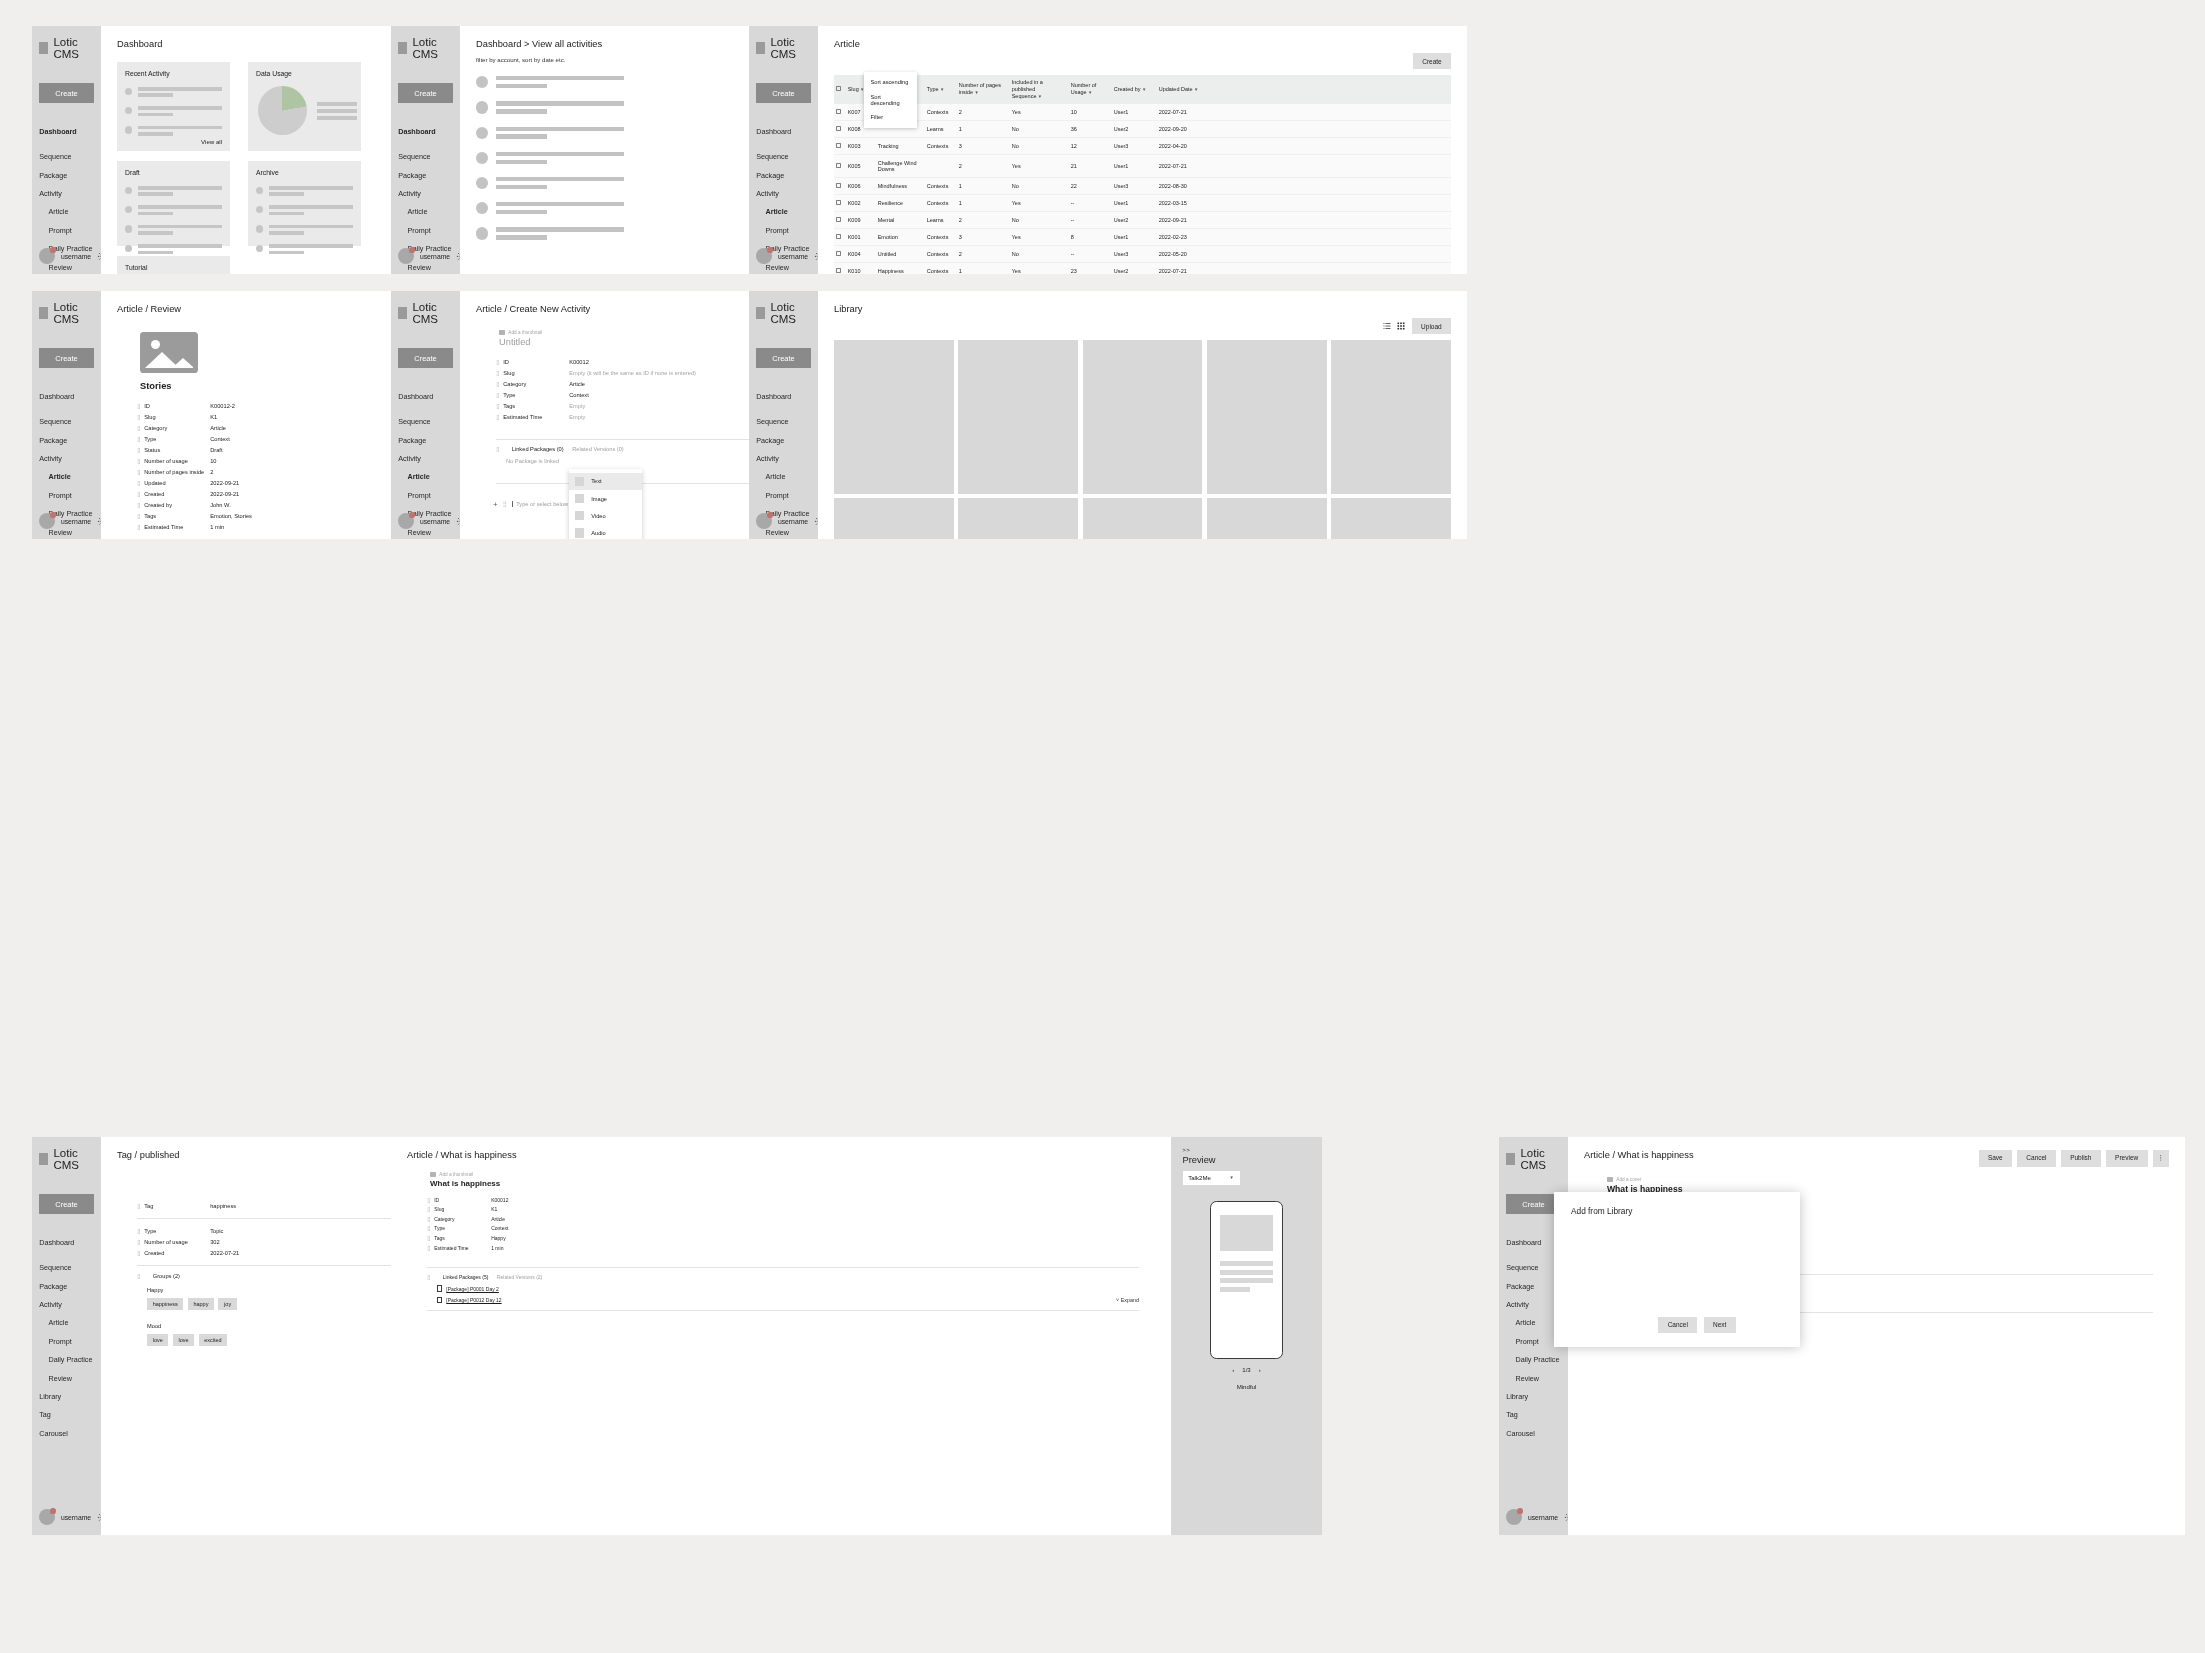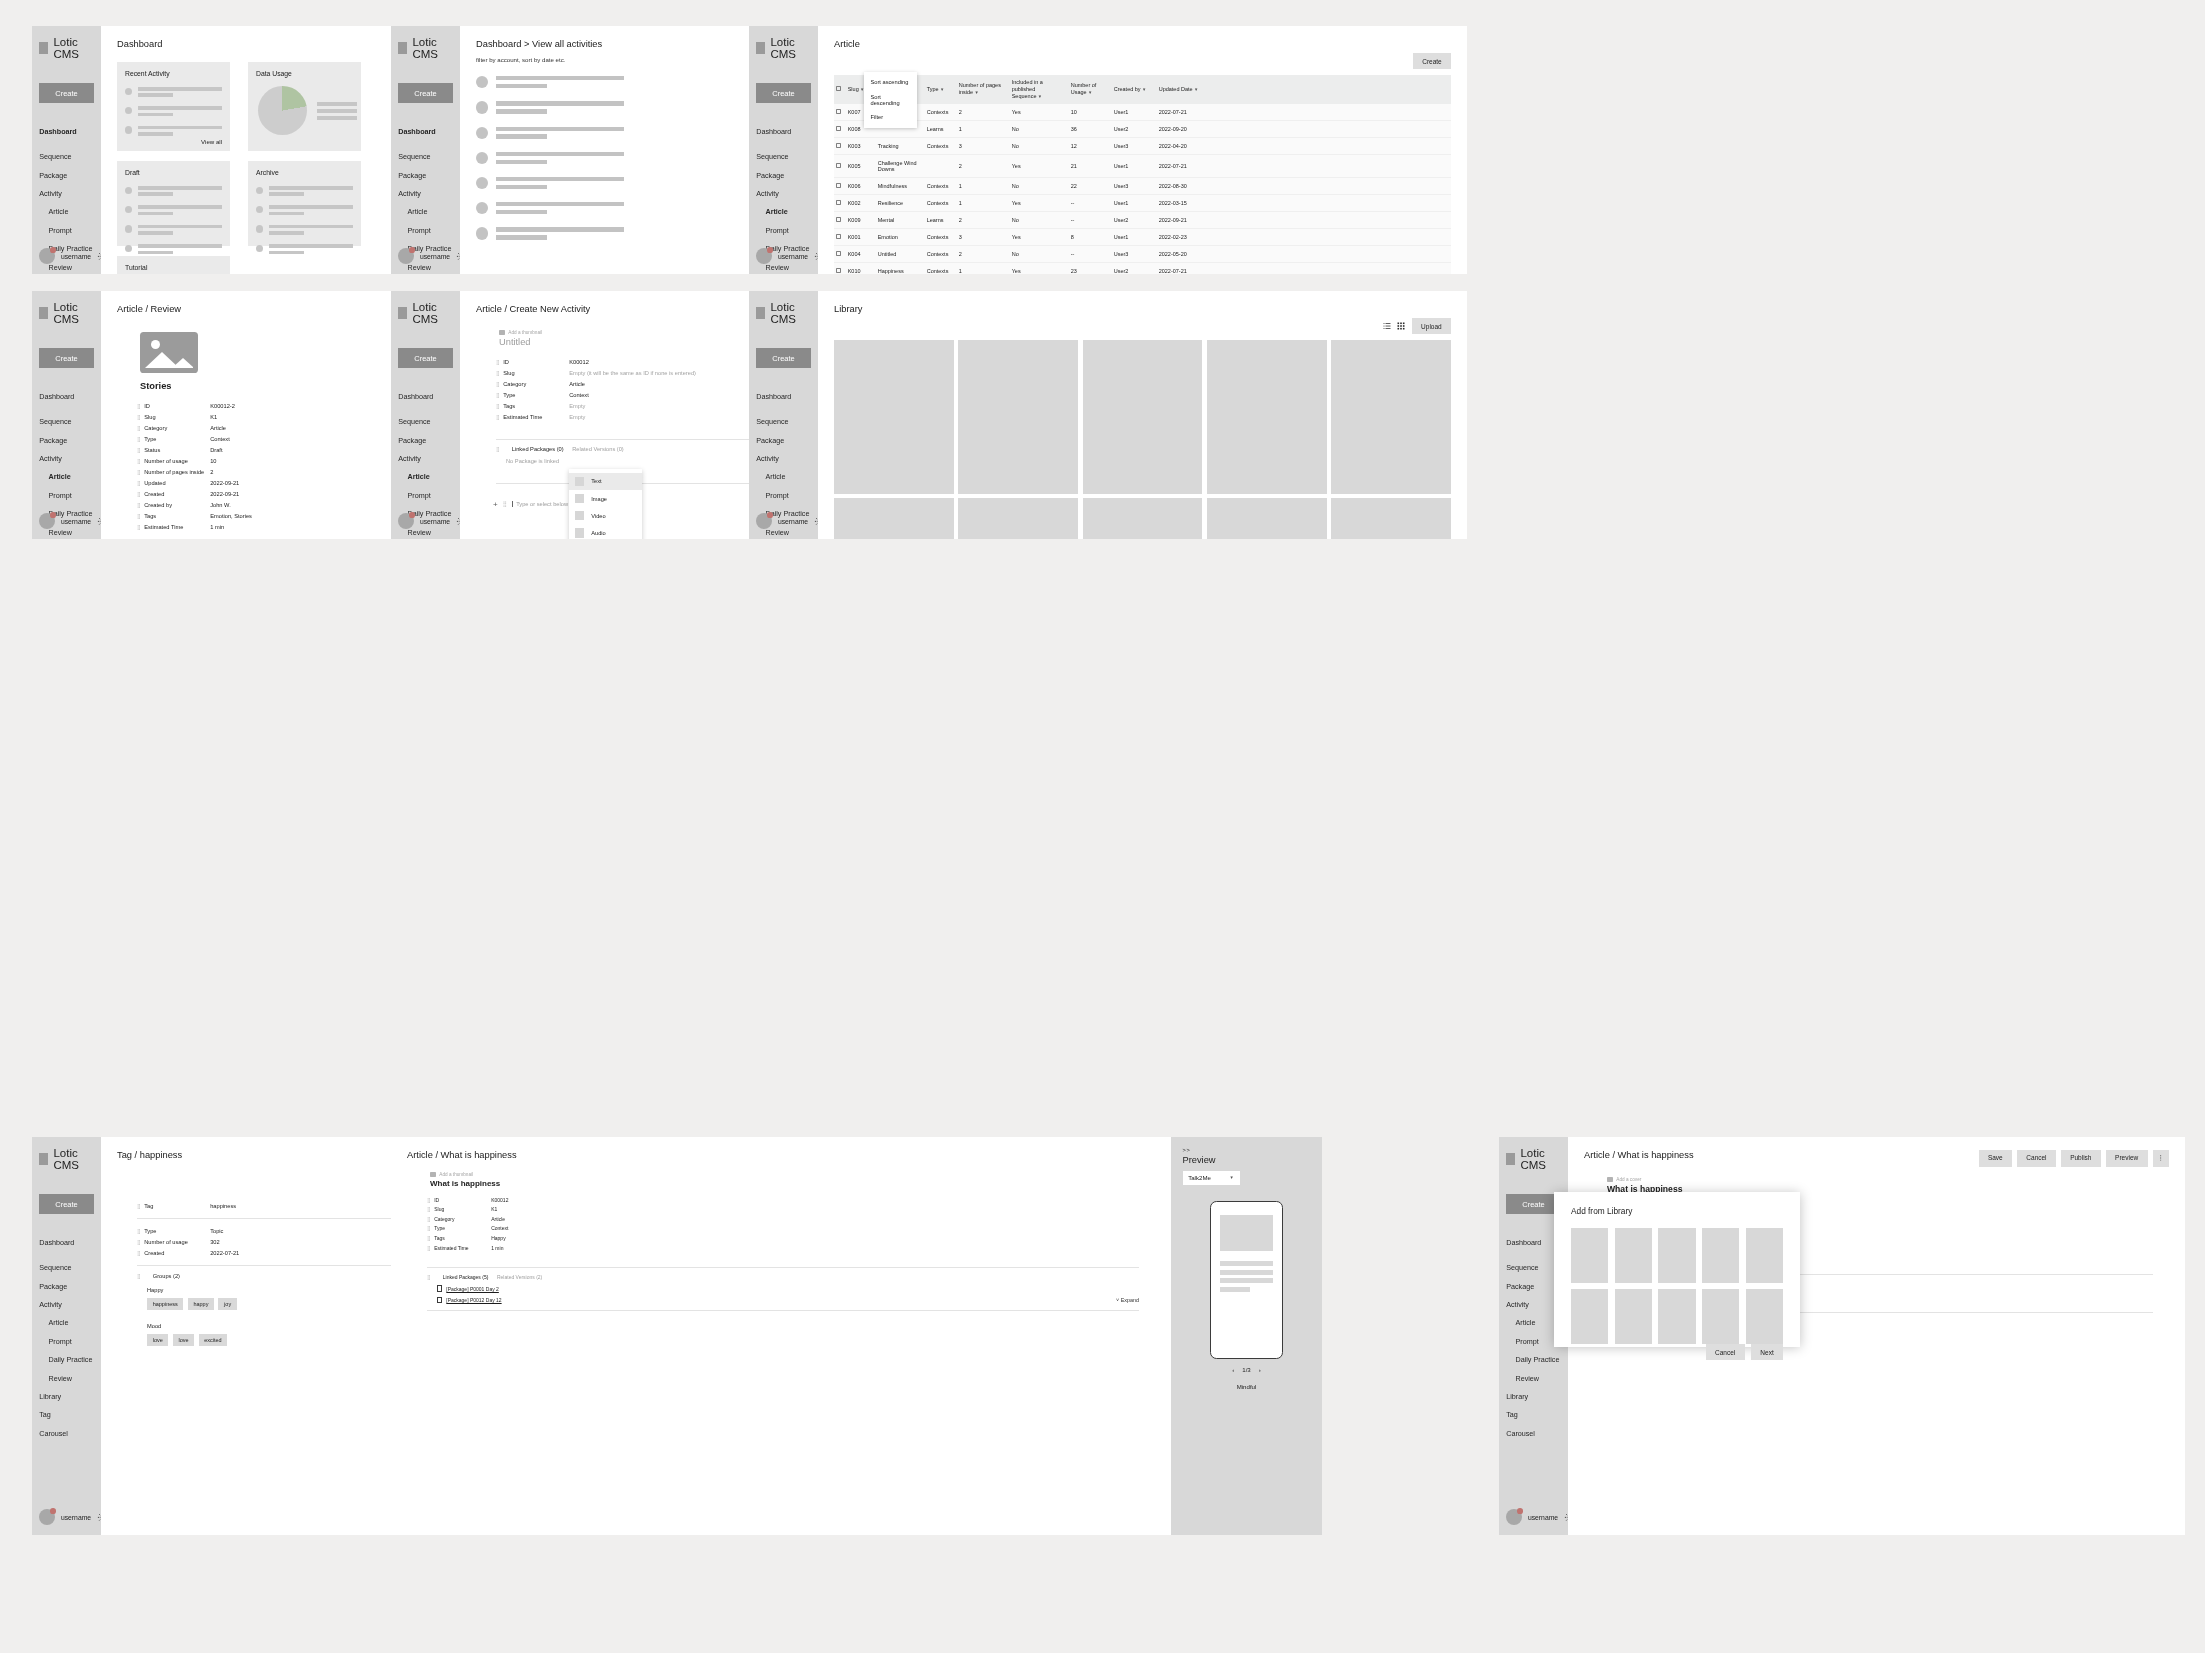--- a/index.html
+++ b/index.html
@@ -173,21 +173,21 @@
   .phone .img { height:36px; background:#d8d8d8; margin-bottom:10px; }
   .phone .ln { height:5px; background:#d8d8d8; margin-bottom:3.6px; }
   .phone .ln.s { width:56%; }
   .pg-nav { display:flex; justify-content:center; align-items:center; gap:8px; font-size:6.1px; margin-top:7.2px; }
   .pg-nav span.a { cursor:pointer; }
   .prev-cap { text-align:center; font-size:6.1px; margin-top:9.3px; }
 
   
   .overlay-modal {
     position:absolute; background:#fff; box-shadow:0 1.4px 11.5px rgba(0,0,0,.25);
-    padding:14.4px 17px; display:flex; flex-direction:column;
+    padding:14.4px 17px; display:flex; 
   }
   .modal-title { font-size:8.3px; margin-bottom:11.5px; }
   .modal-grid { display:grid; grid-template-columns:repeat(5,1fr); gap:6.5px; }
   .modal-cell { background:#d8d8d8; height:55px; }
   .modal-actions { display:flex; justify-content:flex-end; gap:6.5px; margin-top:auto; }
 </style>
 </head>
 <body>
 
 <div class="screen" style="left:32px; top:26px; width:689px; height:248px;">
@@ -929,21 +929,21 @@
       <span class="gear">
         <svg viewBox="0 0 24 24" width="10.8" height="10.8" fill="none" stroke="#3a3a3a" stroke-width="2">
             <circle cx="12" cy="12" r="3"></circle>
             <path d="M12 2v3M12 19v3M2 12h3M19 12h3M5 5l2 2M17 17l2 2M19 5l-2 2M7 17l-2 2"></path>
           </svg>
       </span>
     </div>
   </div>
   <div class="main">
     <div class="det-head">
-      <div class="page-title">Tag / happiness</div>
+      <div class="page-title">Tag / published</div>
       <div class="det-btns">
         <span class="btn">Edit</span>
         <span class="btn kebab">⋮</span>
       </div>
     </div>
     <div class="fields" style="margin-top:34px;">
       <div class="f-row">
           <span class="drag">⣿</span>
           <span class="f-label">Tag</span>
           <span class="f-val">happiness</span>

